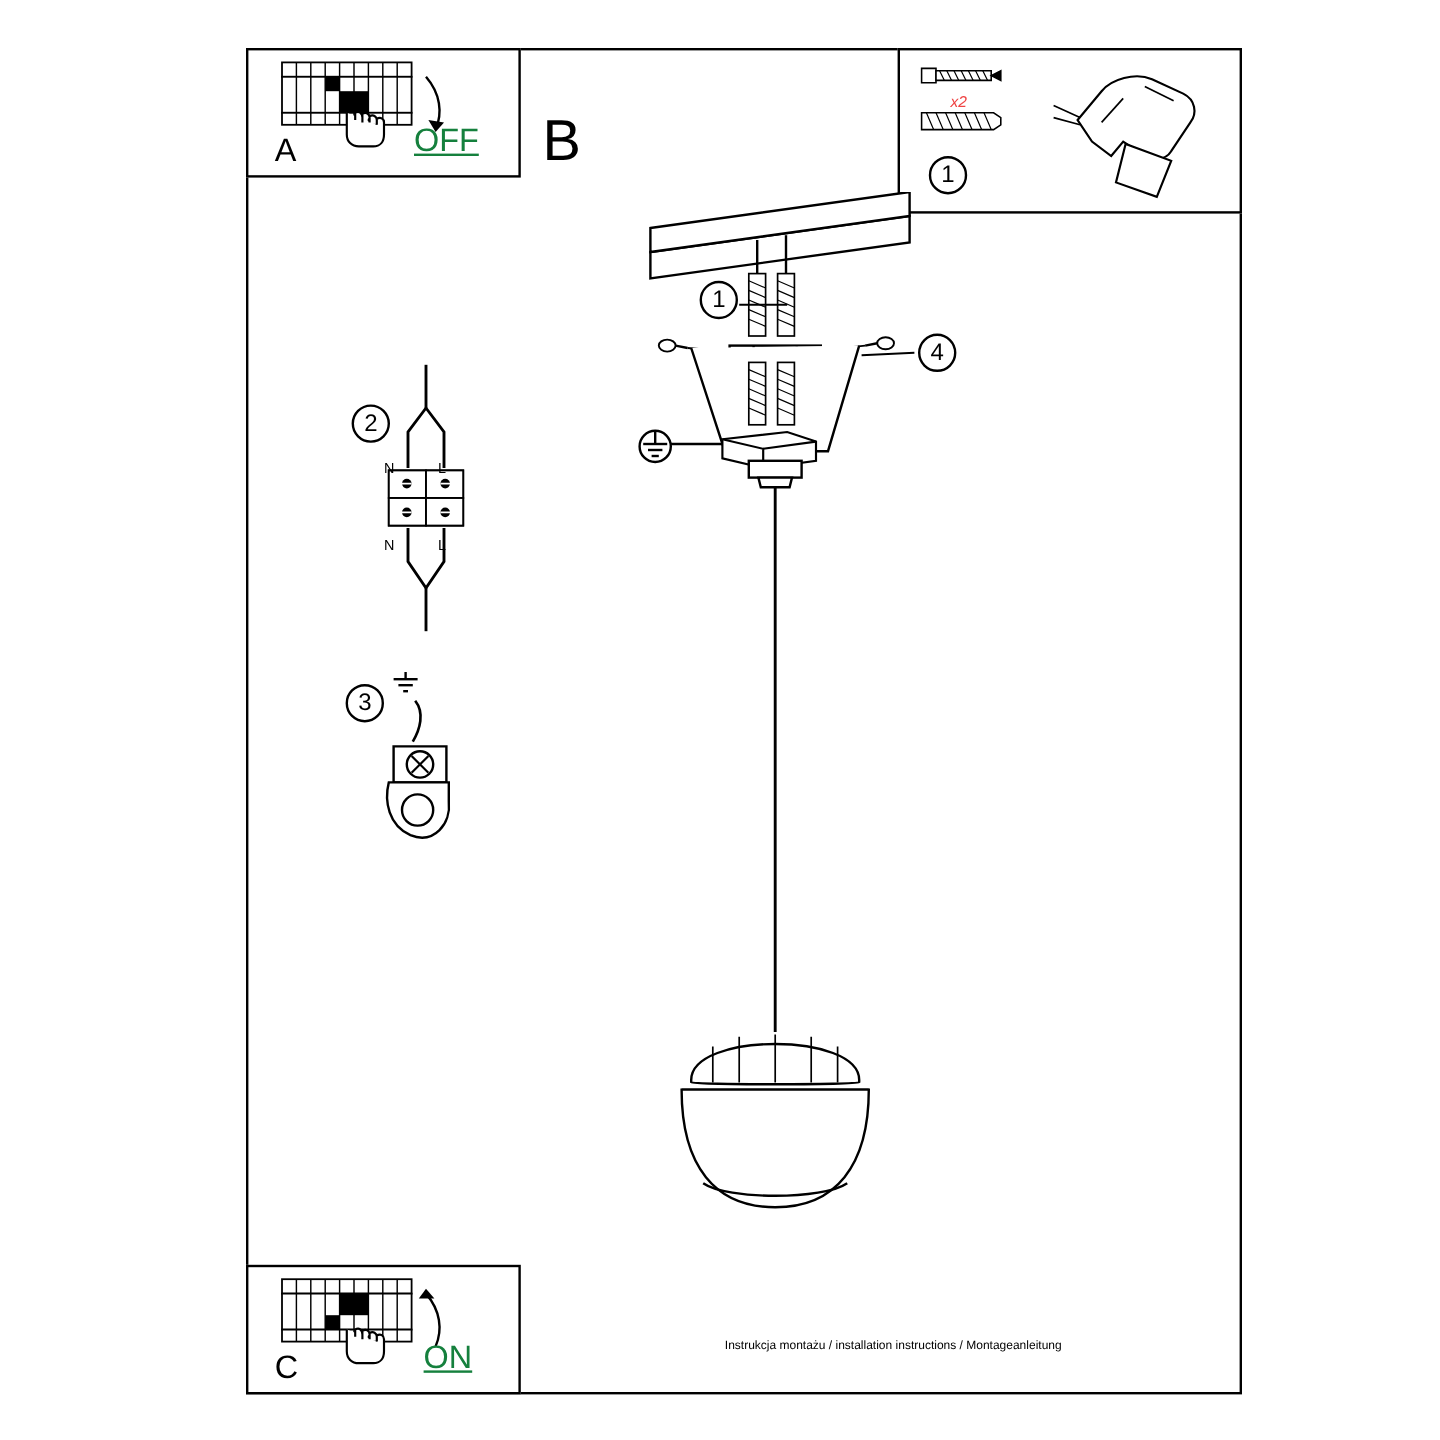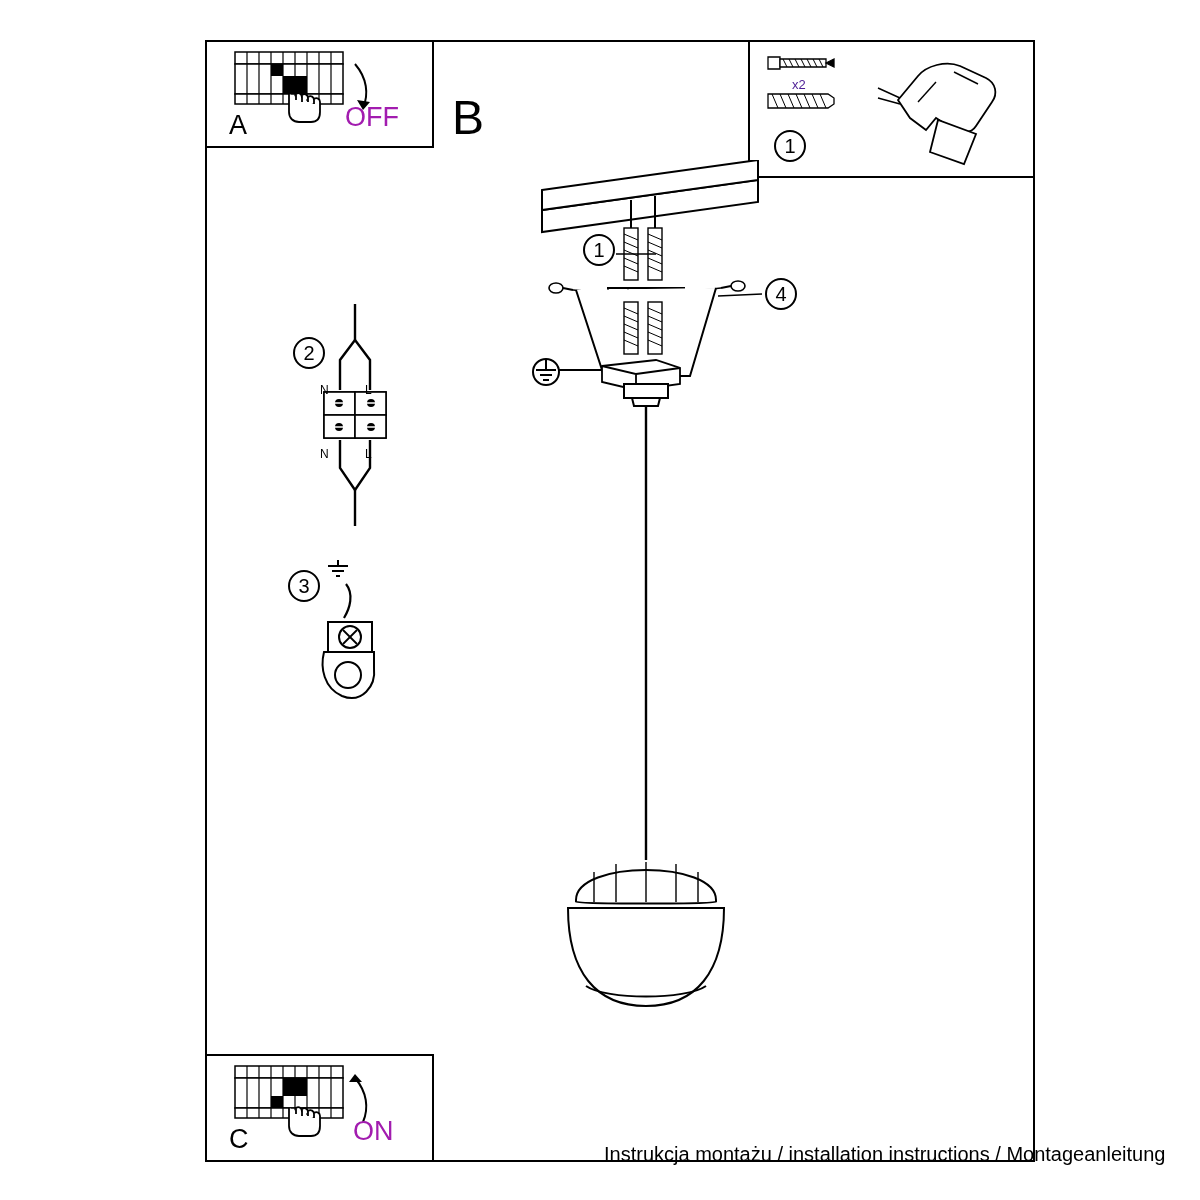--- a/index.html
+++ b/index.html
@@ -58,53 +58,54 @@
     color: #000;
   }
   .big-letter {
     position: absolute;
     font-size: 48px;
     color: #000;
   }
   .onoff-label {
     position: absolute;
     font-size: 27px;
-    color: #a21caf;
+    color: #15803d;
+    text-decoration: underline;
   }
   .circ-num {
     position: absolute;
     width: 32px;
     height: 32px;
     border: 2px solid #000;
     border-radius: 50%;
     box-sizing: border-box;
     text-align: center;
     line-height: 28px;
     font-size: 20px;
     color: #000;
     background: #fff;
   }
   .x2-label {
     position: absolute;
     font-size: 13px;
-    color: #4c1d95;
+    color: #ef4444;
+    font-style: italic;
   }
   .nl-label {
     position: absolute;
     font-size: 12px;
     color: #000;
   }
   .footer {
     position: absolute;
     left: 604px;
     top: 1112px;
-    font-size: 20px;
+    font-size: 10px;
     line-height: 20px;
     color: #000;
-    margin-top: 32px;
   }
   svg { display: block; }
   .abs-svg { position: absolute; }
 </style>
 </head>
 <body>
 
 <div id="page">
 
   <div class="frame"></div>

